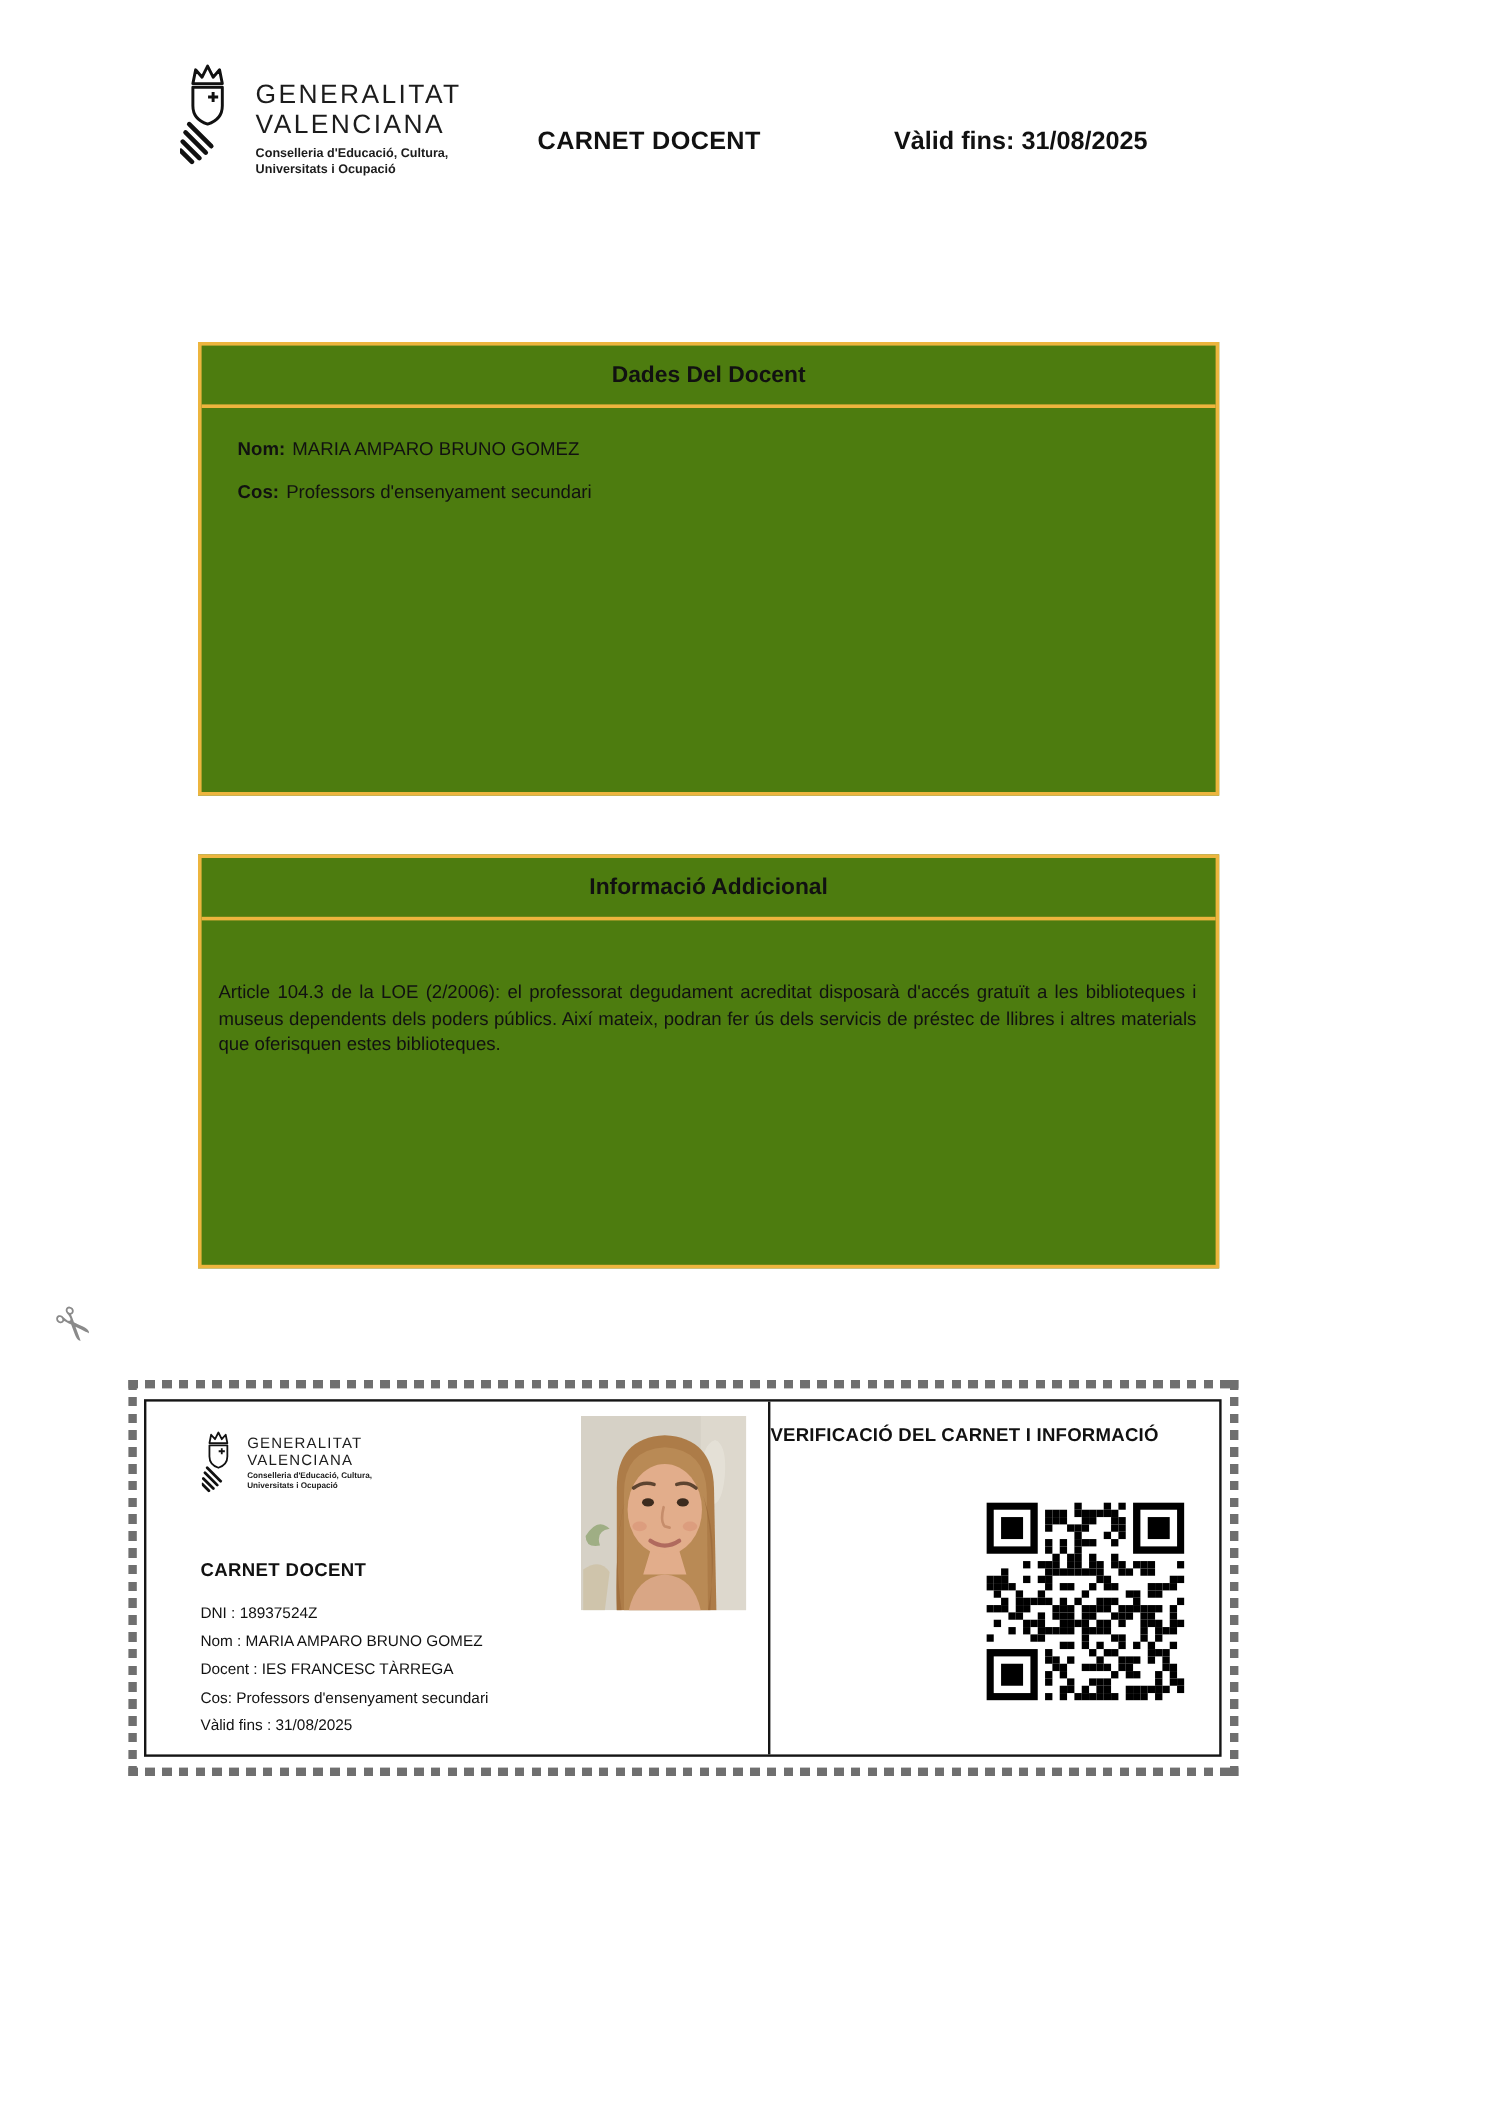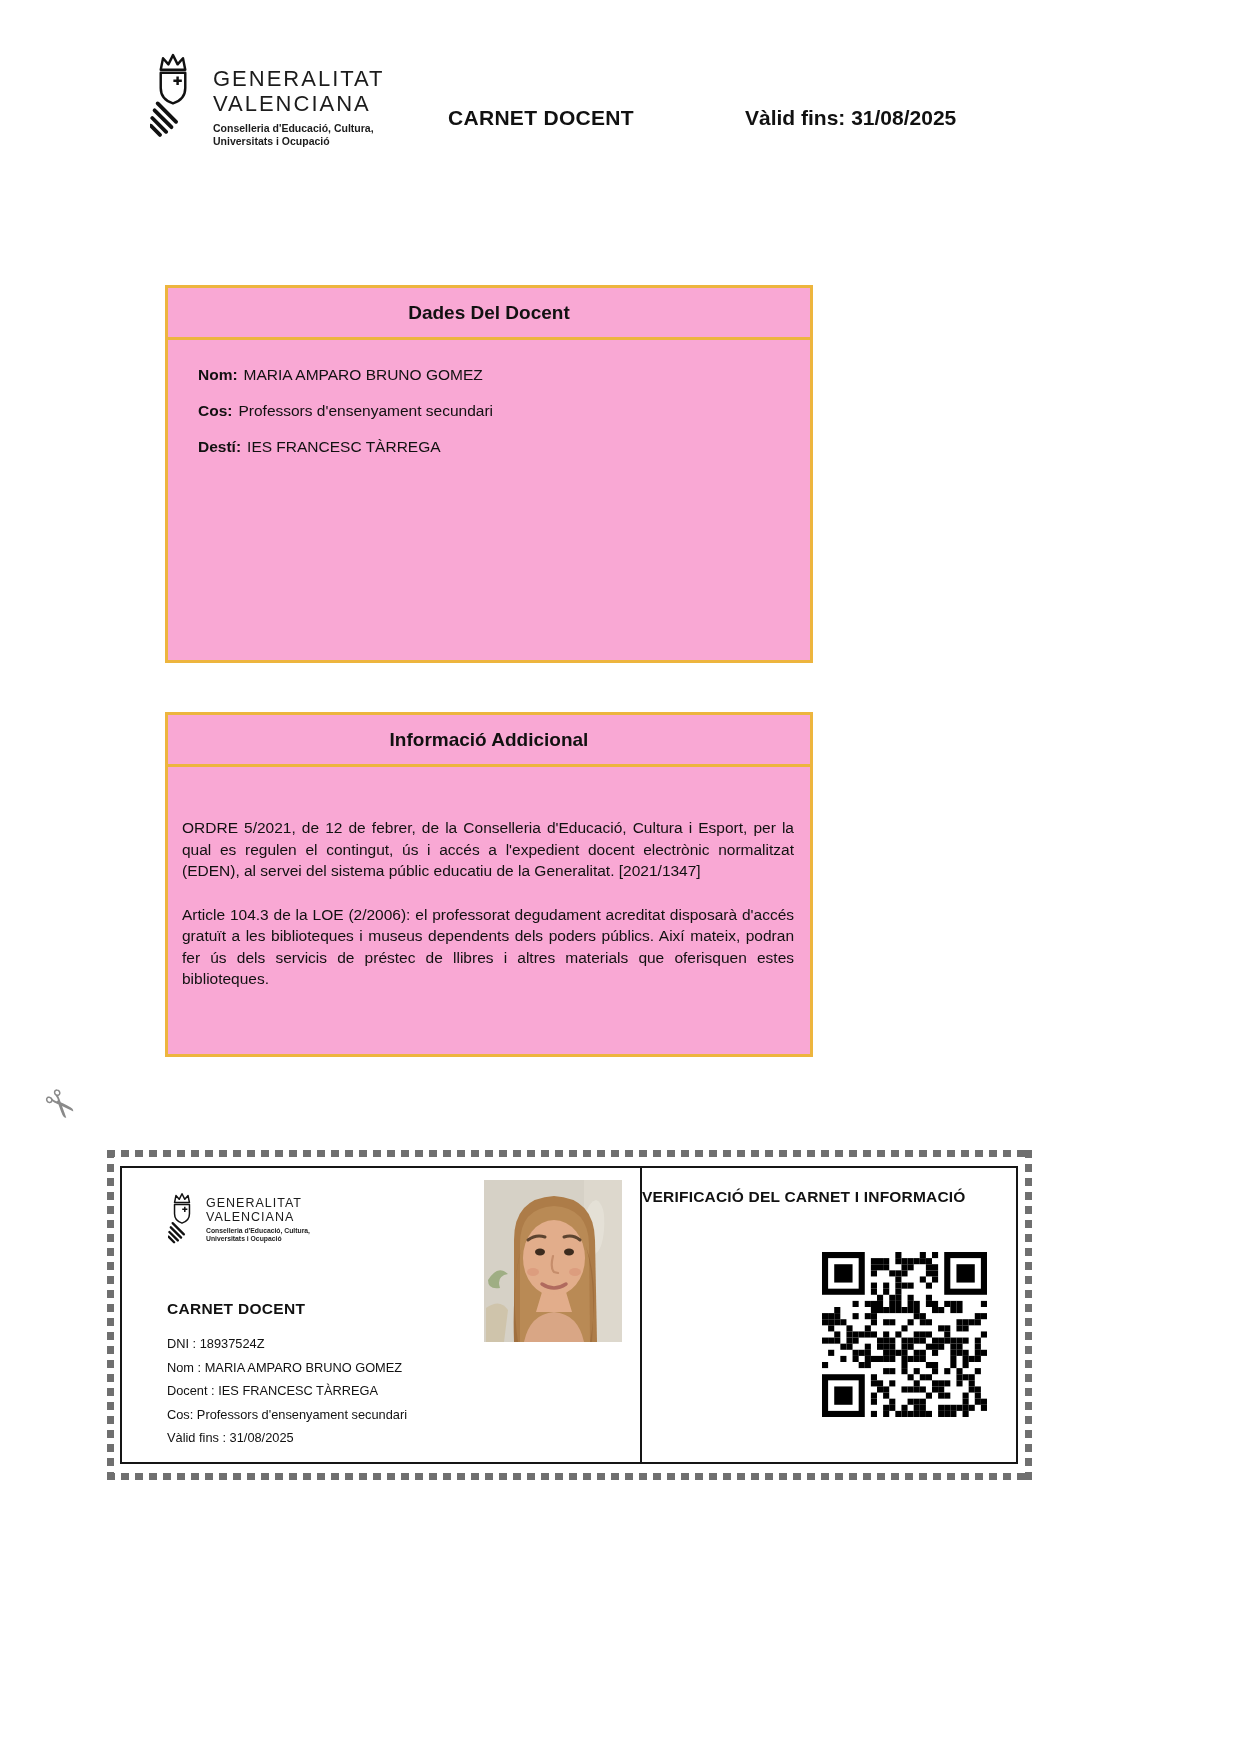--- a/index.html
+++ b/index.html
@@ -9,21 +9,21 @@
   
   .hdr-emblem{position:absolute;left:150px;top:48px;width:46px;height:94px;}
   .hdr-logotext{position:absolute;left:213px;top:66px;}
   .org-name{font-size:22px;letter-spacing:2px;line-height:25px;color:#1c1c1c;font-weight:400;}
   .org-dept{font-size:10.5px;font-weight:700;line-height:13px;margin-top:6px;color:#1c1c1c;}
   .doc-title{position:absolute;left:448px;top:106px;font-size:21px;font-weight:700;letter-spacing:.3px;}
   .valid-until{position:absolute;left:745px;top:106px;width:232px;text-align:left;
                font-size:21px;font-weight:700;}
 
   
-  .ybox{position:absolute;left:165px;width:648px;border:3px solid #EDB53E;box-sizing:border-box;background:#f9a8d4;}
+  .ybox{position:absolute;left:165px;width:851px;border:3px solid #EDB53E;box-sizing:border-box;background:#4d7c0f;}
   .ybox-title{border-bottom:3px solid #EDB53E;text-align:center;font-weight:700;font-size:19px;
               padding:14px 0 13px 0;}
   .box-dades{top:285px;height:378px;}
   .box-info{top:712px;height:345px;}
   .dades-body{padding:24px 18px 0 30px;}
   .field-row{font-size:15.5px;margin-bottom:15px;line-height:21px;}
   .field-label{font-weight:700;margin-right:6px;}
   .info-body{padding:50px 16px 0 14px;}
   .info-par{font-size:15.5px;line-height:21.5px;text-align:justify;margin:0 0 22px 0;}
 
@@ -96,30 +96,26 @@
 
   <div class="ybox box-dades">
     <div class="ybox-title">Dades Del Docent</div>
     <div class="dades-body">
       <div class="field-row">
         <span class="field-label">Nom:</span><span>MARIA AMPARO BRUNO GOMEZ</span>
       </div>
       <div class="field-row">
         <span class="field-label">Cos:</span><span>Professors d'ensenyament secundari</span>
       </div>
-      <div class="field-row">
-        <span class="field-label">Destí:</span><span>IES FRANCESC TÀRREGA</span>
-      </div>
     </div>
   </div>
 
   <div class="ybox box-info">
     <div class="ybox-title">Informació Addicional</div>
     <div class="info-body">
-      <p class="info-par">ORDRE 5/2021, de 12 de febrer, de la Conselleria d'Educació, Cultura i Esport, per la qual es regulen el contingut, ús i accés a l'expedient docent electrònic normalitzat (EDEN), al servei del sistema públic educatiu de la Generalitat. [2021/1347]</p>
       <p class="info-par">Article 104.3 de la LOE (2/2006): el professorat degudament acreditat disposarà d'accés gratuït a les biblioteques i museus dependents dels poders públics. Així mateix, podran fer ús dels servicis de préstec de llibres i altres materials que oferisquen estes biblioteques.</p>
     </div>
   </div>
 
   <span class="scissors">✂</span>
 
   <div class="card-cut">
     <div class="card-dash"></div>
     <div class="card-inner">
 

